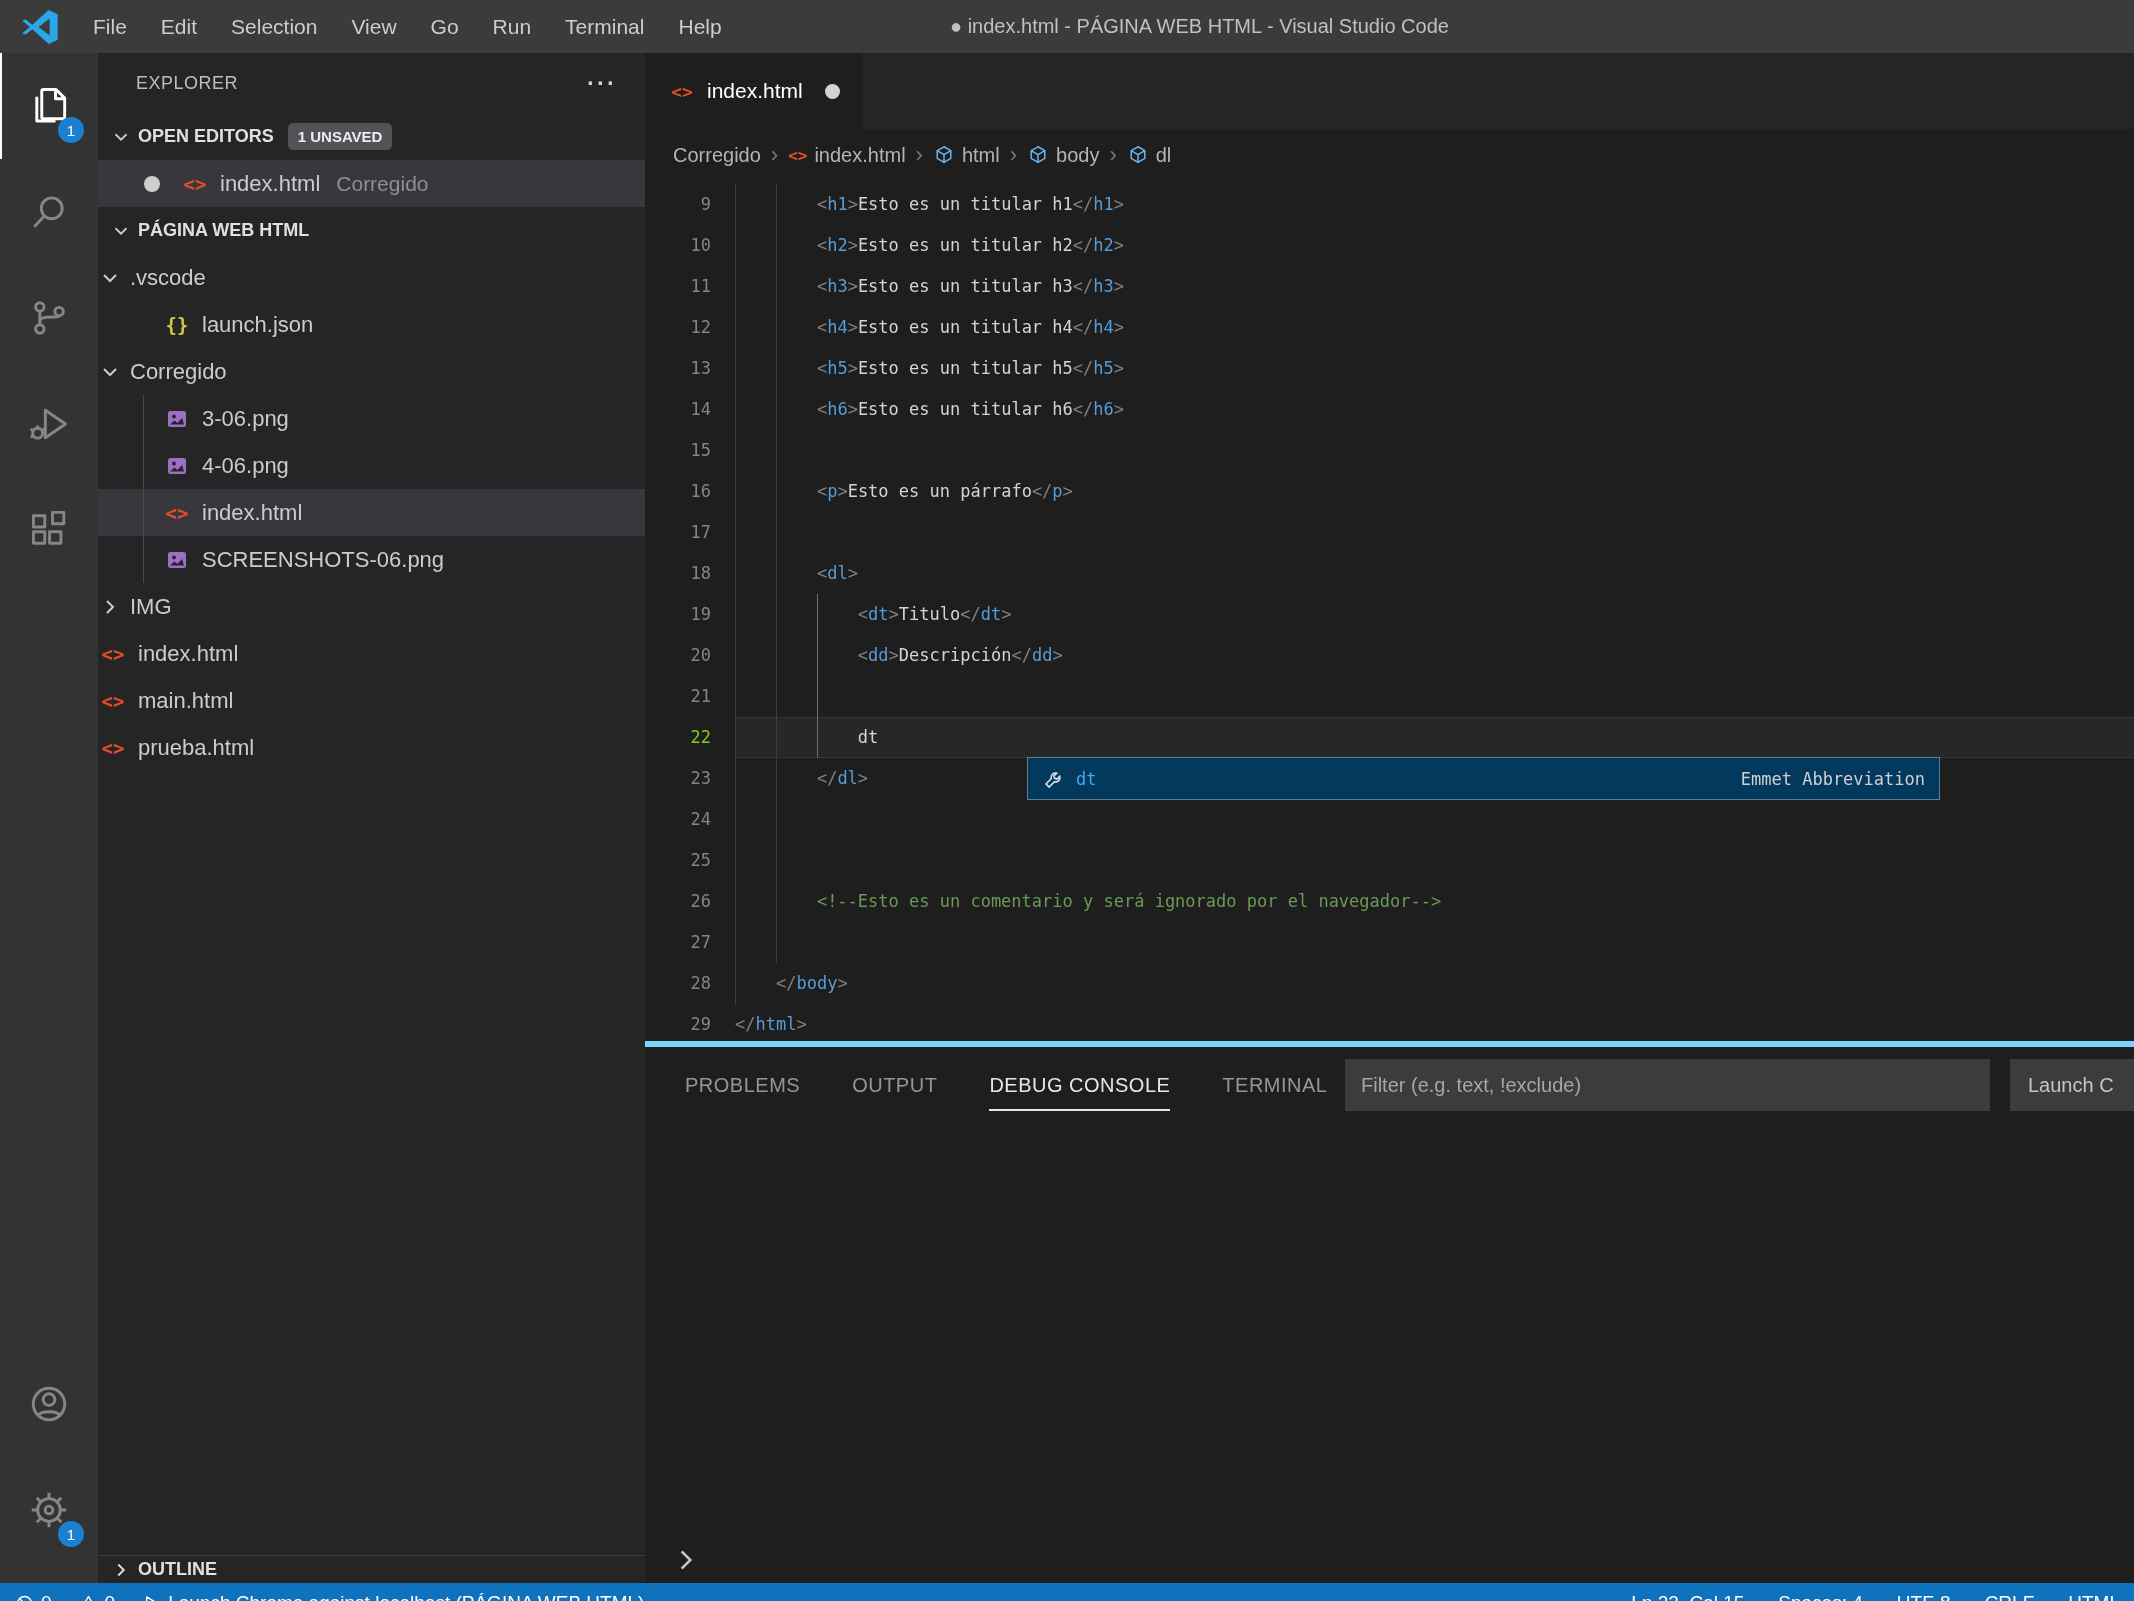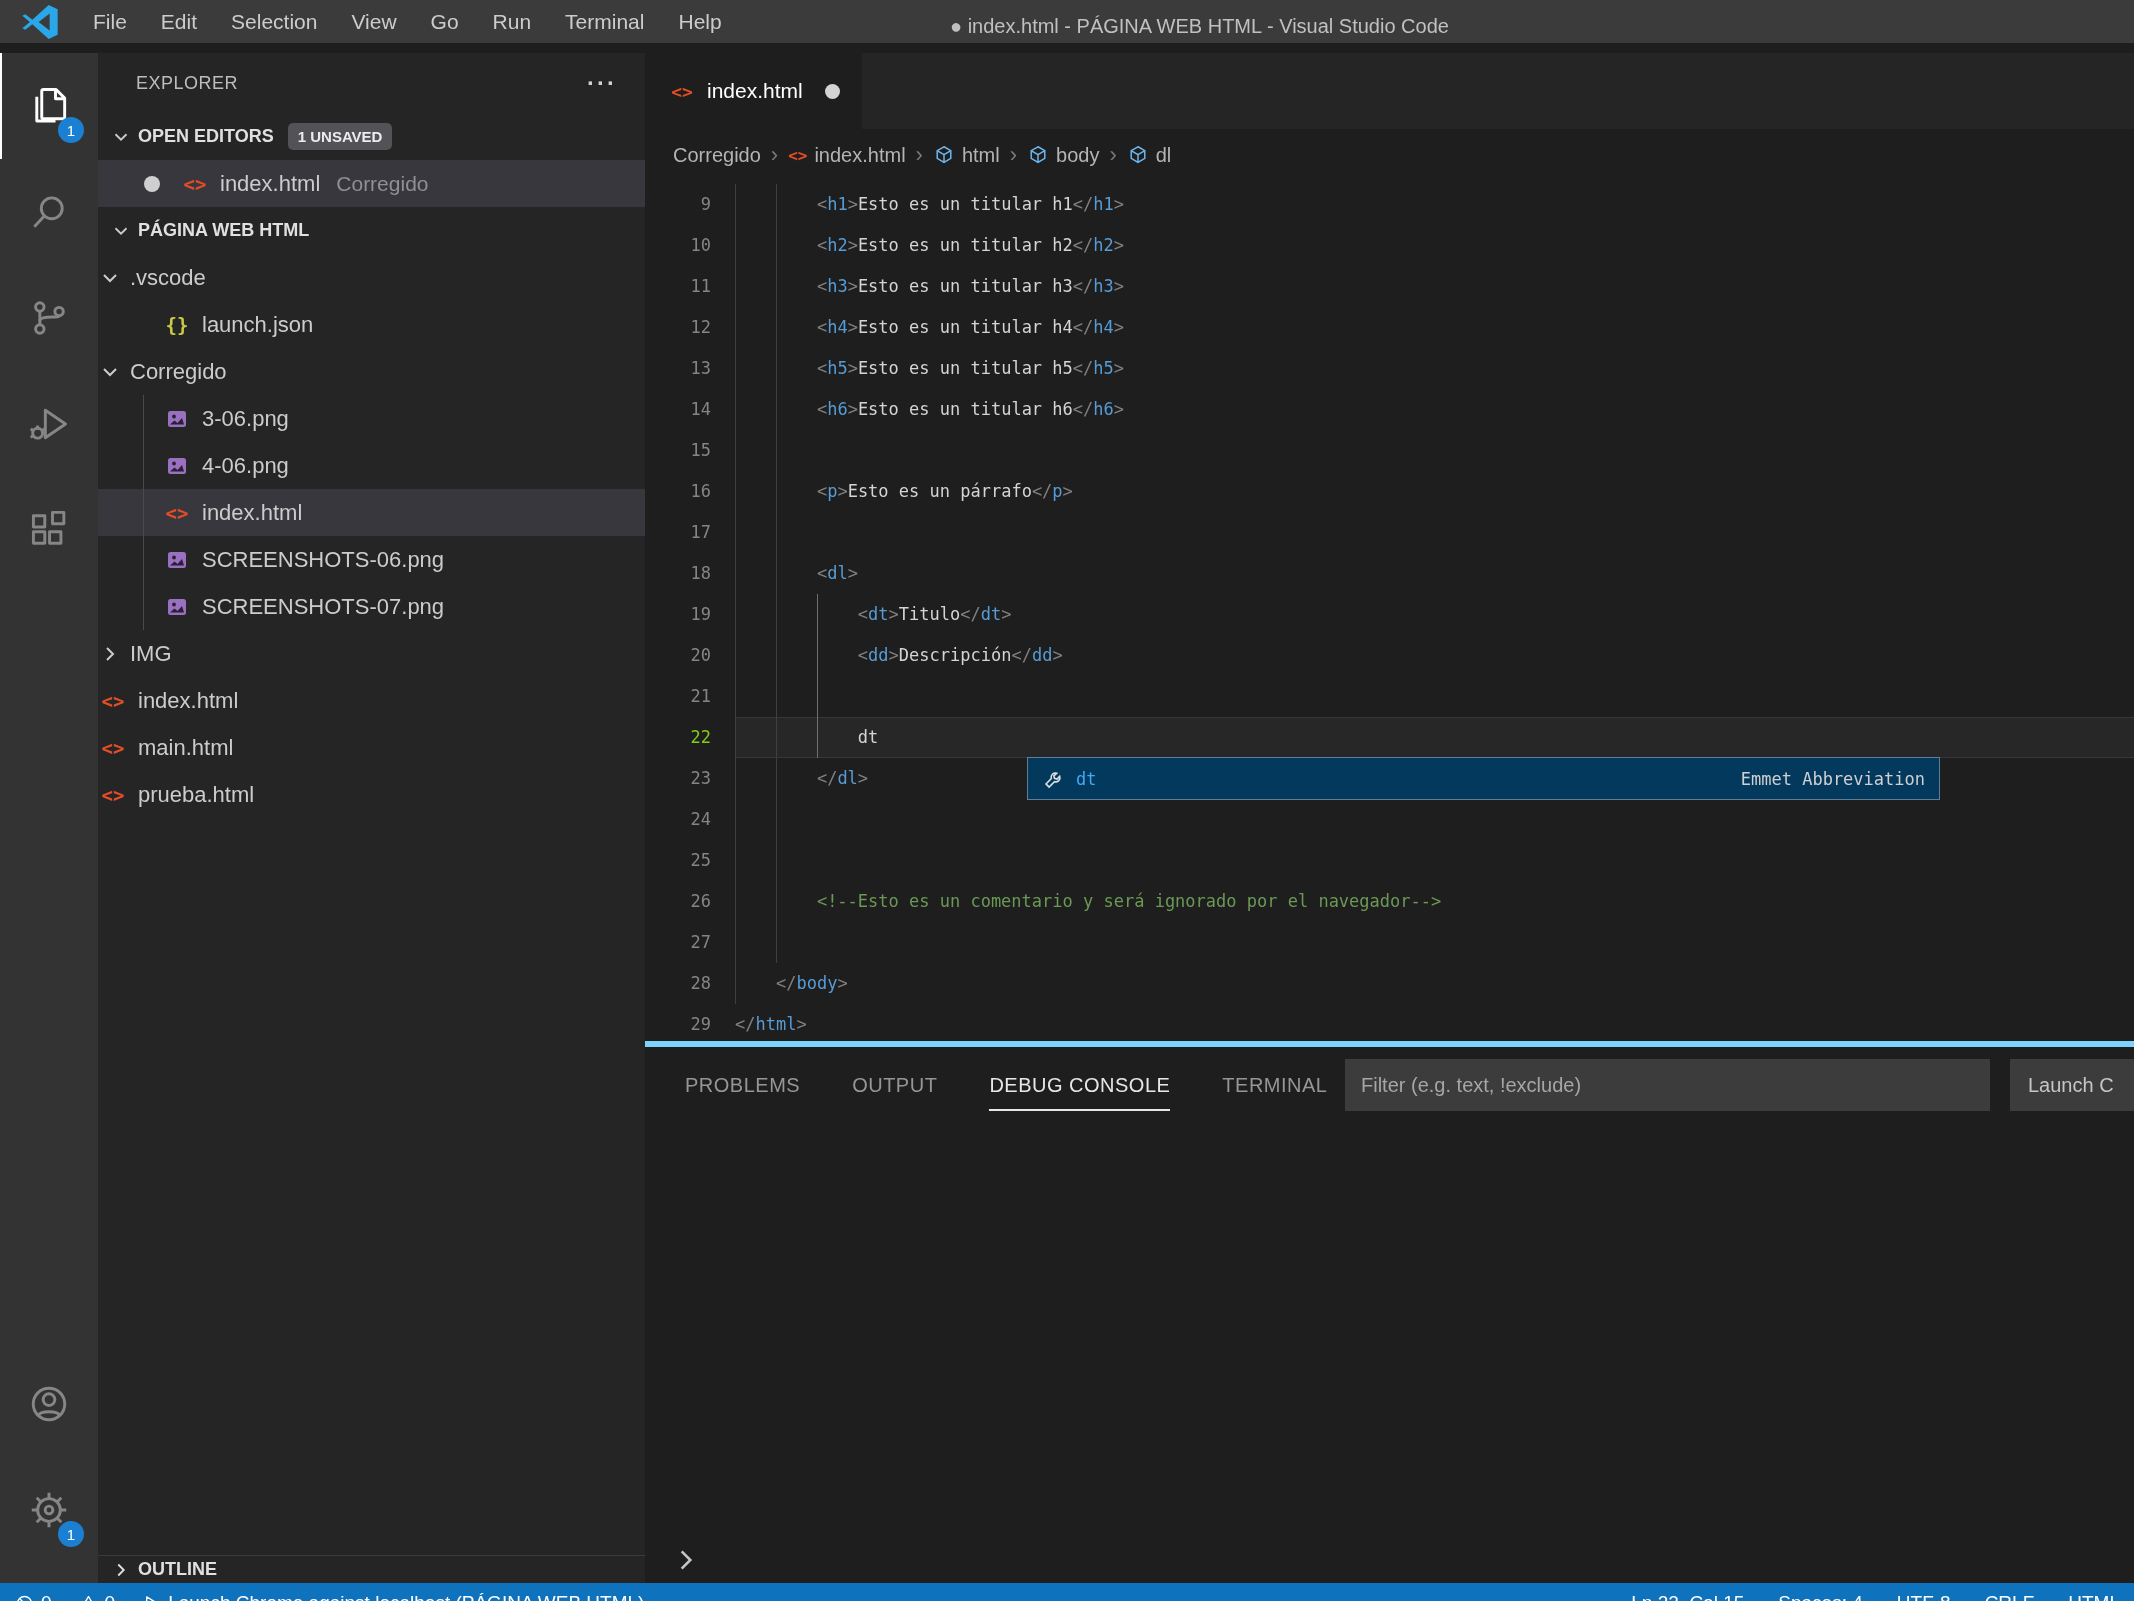--- a/index.html
+++ b/index.html
@@ -1,21 +1,21 @@
 <!DOCTYPE html>
 <html><head>
 <meta charset="utf-8">
 <style>
   * { margin:0; padding:0; box-sizing:border-box; }
   html,body { width:2134px; height:1601px; overflow:hidden; background:#1e1e1e;
               font-family:"Liberation Sans", sans-serif; }
   #root { position:relative; width:2134px; height:1601px; overflow:hidden; background:#1e1e1e; }
 
   
-  .titlebar { position:relative; height:43px; background:#3b3b3b; display:flex; align-items:center; }
+  .titlebar { position:relative; height:53px; background:#3b3b3b; display:flex; align-items:center; }
   .logo { width:40px; height:36px; margin:0 16px 0 20px; display:flex; align-items:center; justify-content:center; }
   .menus { display:flex; align-items:center; height:100%; }
   .menu-item { color:#cccccc; font-size:21px; padding:0 17px; line-height:53px; cursor:default; }
   .window-title { position:absolute; left:950px; top:0; line-height:53px; color:#c0c0c0; font-size:20px; white-space:nowrap; }
 
   
   .workbench { position:absolute; top:53px; left:0; right:0; bottom:0; display:flex; }
 
   
   .activitybar { width:98px; background:#333333; position:relative; flex:none; }
@@ -269,29 +269,20 @@
           </div>
           <div class="tree-row lvl2">
             <span class="tree-guide"></span>
             <span class="file-ico"><svg viewBox="0 0 24 24">
                 <rect x="3" y="4" width="18" height="16" rx="2.5" fill="#9a70c0"></rect>
                 <circle cx="9" cy="9.5" r="1.9" fill="#2a2135"></circle>
                 <path d="M5 17.5l4.5-4 3 2.5 4.5-5 2 6.5z" fill="#2a2135"></path>
               </svg></span>
             <span>SCREENSHOTS-06.png</span>
           </div>
-          <div class="tree-row lvl2">
-            <span class="tree-guide"></span>
-            <span class="file-ico"><svg viewBox="0 0 24 24">
-                <rect x="3" y="4" width="18" height="16" rx="2.5" fill="#9a70c0"></rect>
-                <circle cx="9" cy="9.5" r="1.9" fill="#2a2135"></circle>
-                <path d="M5 17.5l4.5-4 3 2.5 4.5-5 2 6.5z" fill="#2a2135"></path>
-              </svg></span>
-            <span>SCREENSHOTS-07.png</span>
-          </div>
           <div class="tree-row lvl1">
             <span class="chev"><svg viewBox="0 0 24 24" fill="none" stroke="currentColor" stroke-width="2">
                 <path d="M9 6l6 6-6 6"></path>
               </svg></span>
             <span>IMG</span>
           </div>
           <div class="tree-row lvl1">
             <span class="file-ico ico-html">&lt;&gt;</span>
             <span>index.html</span>
           </div>

